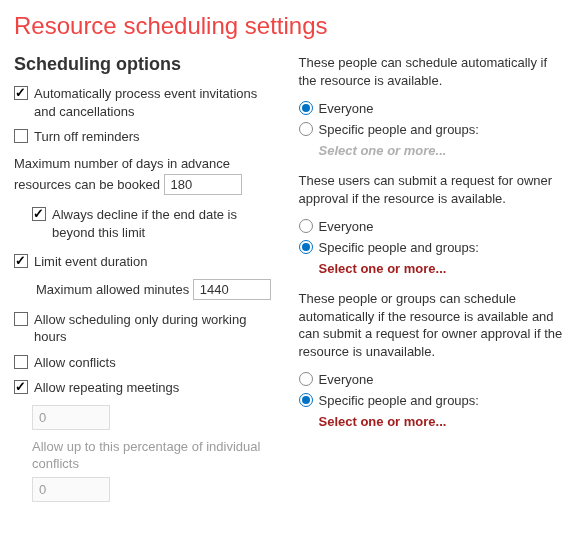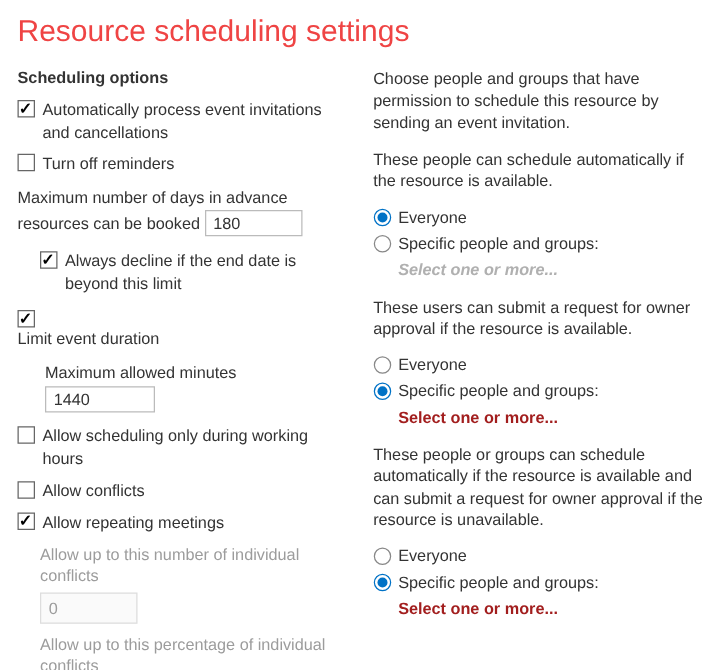--- a/index.html
+++ b/index.html
@@ -20,21 +20,21 @@
   }
   .cols {
     display: flex;
     gap: 18px;
   }
   .col {
     flex: 1;
     min-width: 0;
   }
   h2 {
-    font-size: 13px;
+    font-size: 18px;
     font-weight: 600;
     margin: 0 0 10px 0;
     color: #333;
   }
   .row {
     display: flex;
     align-items: flex-start;
     margin-bottom: 8px;
     line-height: 1.35;
   }
@@ -64,41 +64,41 @@
   }
   .tinput {
     border: 1px solid #bbb;
     font-size: 13px;
     padding: 2px 6px;
     width: 78px;
     font-family: inherit;
     background: #fff;
     color: #333;
   }
-  .tinput.wide { width: 88px; }
+  .tinput.wide { width: 78px; }
   .indent1 { margin-left: 18px; }
   .indent2 { margin-left: 22px; }
   .sub-block { margin-left: 18px; margin-top: 4px; margin-bottom: 10px; }
   .sub-label { color: #9c9c9c; margin-bottom: 4px; line-height: 1.35; }
   .sub-input {
     border: 1px solid #ddd;
     background: #fafafa;
     color: #9c9c9c;
     padding: 4px 6px;
     width: 78px;
     font-family: inherit;
     font-size: 13px;
   }
   .para {
     margin: 0 0 12px 0;
     line-height: 1.35;
   }
   .rrow {
     display: flex;
-    align-items: flex-end;
+    align-items: flex-start;
     margin-bottom: 6px;
   }
   .radio {
     width: 14px;
     height: 14px;
     border: 1px solid #888;
     border-radius: 50%;
     margin-right: 6px;
     flex-shrink: 0;
     position: relative;
@@ -153,21 +153,21 @@
     <div class="inline-field">
       <span>Maximum number of days in advance resources can be booked</span>
       <input class="tinput" value="180" style="">
     </div>
 
     <div class="row indent1">
       <span class="chk checked"></span>
       <span class="lbl">Always decline if the end date is beyond this limit</span>
     </div>
 
-    <div class="row" style="margin-top:12px;flex-direction:column;">
+    <div class="row" style="margin-top:12px;">
       <span class="chk checked"></span>
       <span class="lbl">Limit event duration</span>
     </div>
 
     <div class="inline-field indent2">
       <span>Maximum allowed minutes</span>
       <input class="tinput wide" value="1440" style="">
     </div>
 
     <div class="row">
@@ -179,30 +179,28 @@
       <span class="chk"></span>
       <span class="lbl">Allow conflicts</span>
     </div>
 
     <div class="row">
       <span class="chk checked"></span>
       <span class="lbl">Allow repeating meetings</span>
     </div>
 
     <div class="sub-block">
-      <div class="sub-label">Allow up to this number of individual conflicts</div>
       <input class="sub-input" value="0" style="">
       <div class="sub-label" style="margin-top:8px;">Allow up to this percentage of individual conflicts</div>
       <input class="sub-input" value="0" style="">
     </div>
   </div>
 
   <div class="col">
 
-    <p class="para">Choose people and groups that have permission to schedule this resource by sending an event invitation.</p>
 
     <div class="group">
       <p class="para">These people can schedule automatically if the resource is available.</p>
       <div class="rrow">
         <span class="radio sel"></span>
         <span>Everyone</span>
       </div>
       <div class="rrow">
         <span class="radio"></span>
         <span>Specific people and groups:</span>

